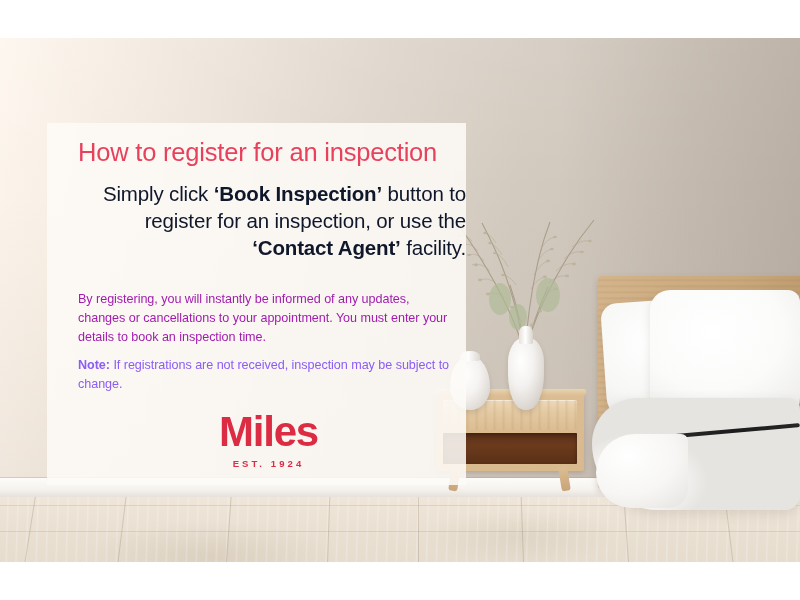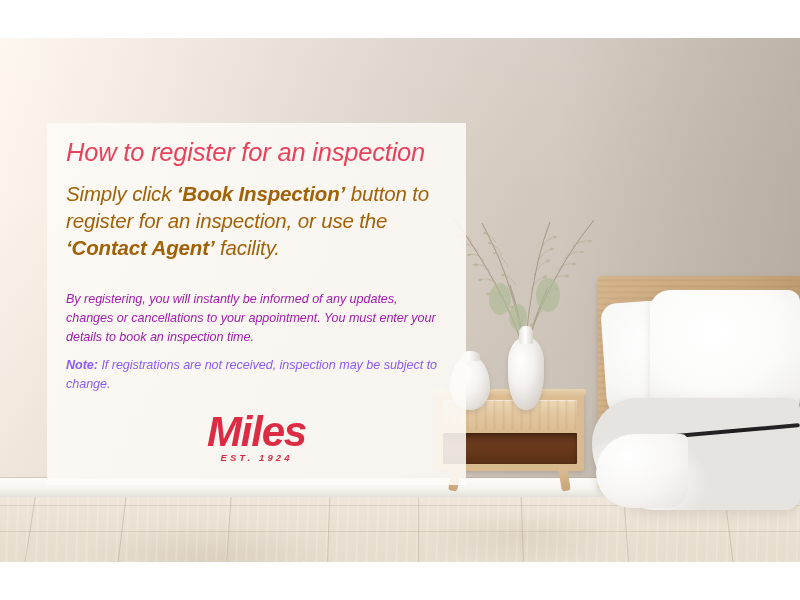--- a/index.html
+++ b/index.html
@@ -294,47 +294,47 @@
   
   .panel {
     position: absolute;
     left: 47px; top: 85px;
     width: 419px; height: 362px;
     z-index: 25;
     background: rgba(253, 250, 247, 0.88);
   }
   .panel-inner {
     position: absolute;
-    left: 0; top: 0;
+    left: 12px; top: 0;
     width: 419px; height: 362px;
     padding: 1px;
-    font-style: italic;
   }
 
   .headline {
     position: absolute;
     left: 19px; top: 14px;
     width: 390px;
     color: #e8415c;
     font-size: 25.5px;
     font-weight: 400;
     letter-spacing: -0.2px;
     line-height: 1.2;
     white-space: nowrap;
   }
 
   .lead {
     position: absolute;
     left: 19px; top: 57px;
     width: 388px;
-    color: #a16207;
+    color: #0f172a;
     font-size: 20.5px;
     font-weight: 400;
     line-height: 1.32;
     letter-spacing: -0.15px;
+    text-align: right;
   }
   .lead b { font-weight: 700; }
 
   .body-1 {
     position: absolute;
     left: 19px; top: 167px;
     width: 380px;
     color: #a21caf;
     font-size: 12.6px;
     font-weight: 400;
@@ -361,20 +361,21 @@
     text-align: center;
   }
   .logo-word {
     color: #dc2c43;
     font-size: 42px;
     font-weight: 700;
     letter-spacing: -1.2px;
     line-height: 1;
   }
   .logo-est {
+    margin-top: 6px;
     color: #dc2c43;
     font-size: 9.5px;
     font-weight: 700;
     letter-spacing: 3.1px;
     line-height: 1;
   }
 </style>
 </head>
 <body>
 

